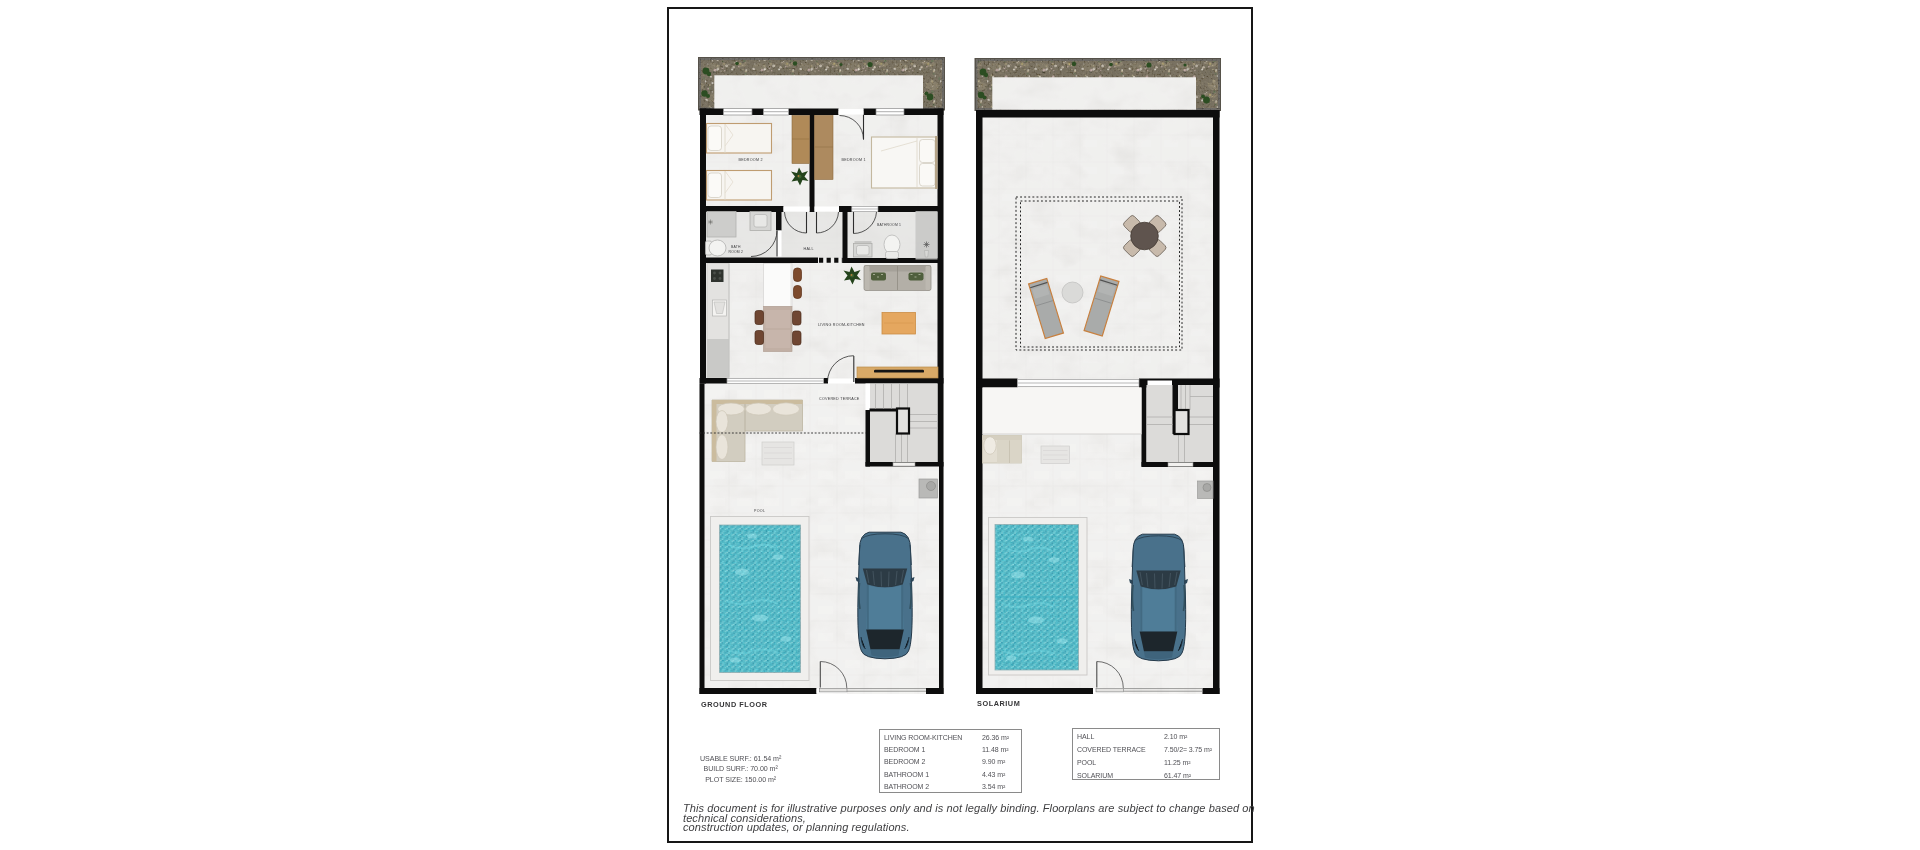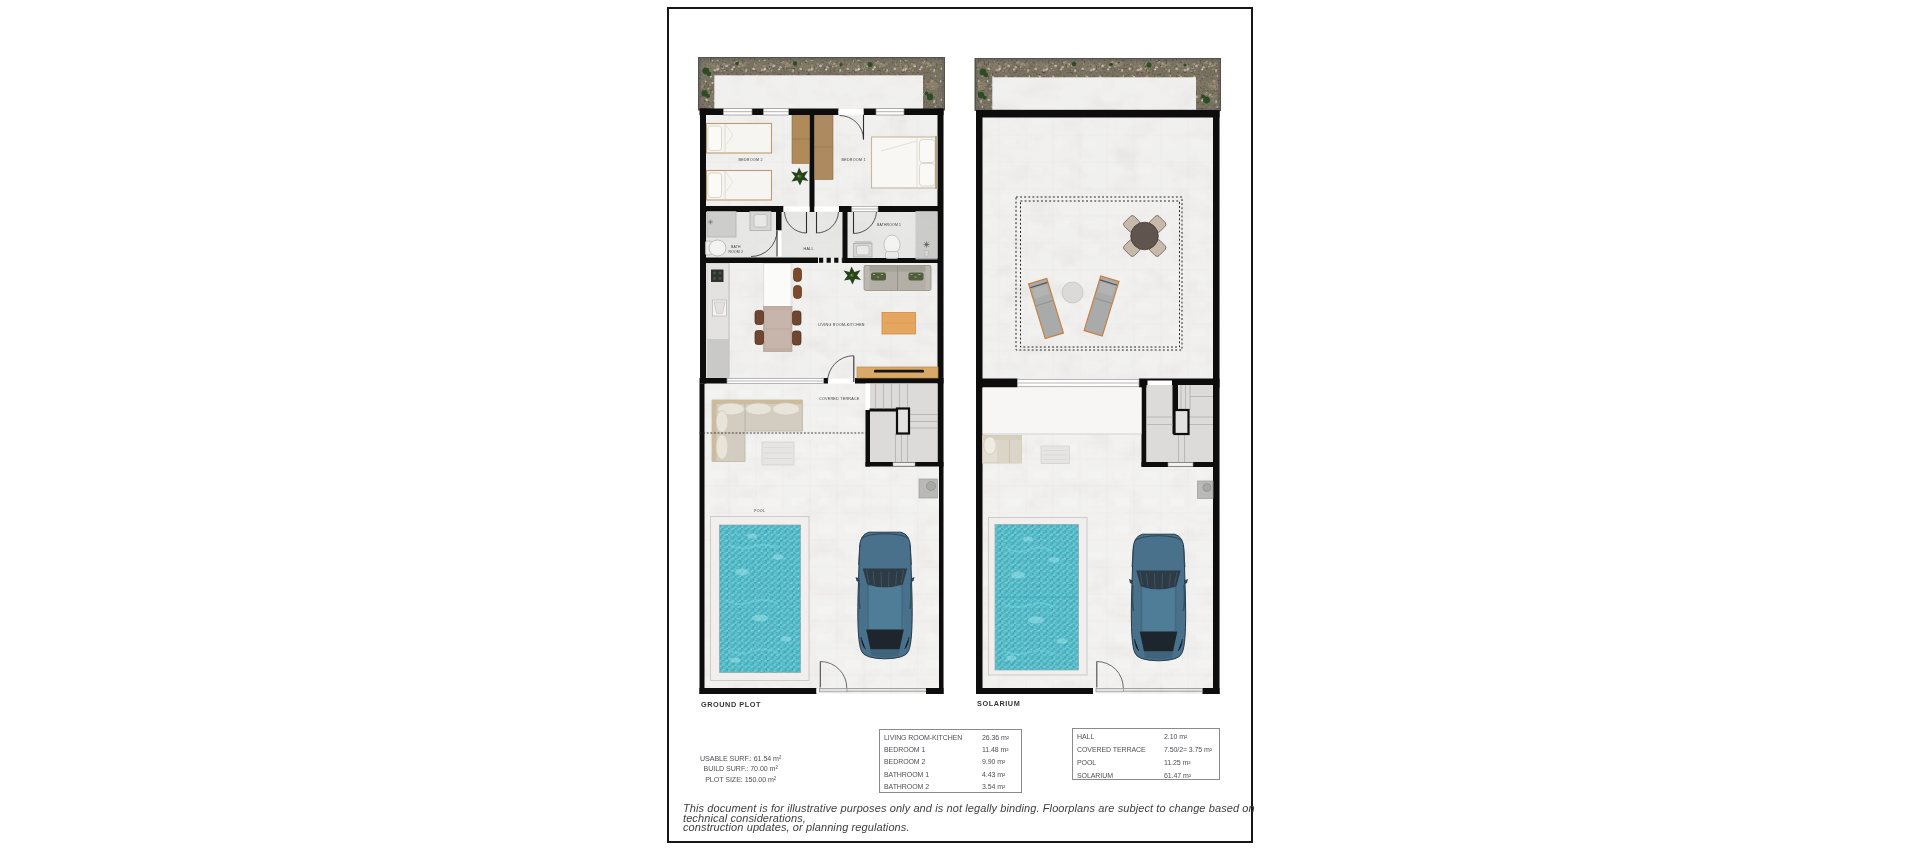--- a/index.html
+++ b/index.html
@@ -640,21 +640,21 @@
       <path d="M 1096.8 661.5 A 26.5 26.5 0 0 1 1123.3 688"></path>
     </g>
 
     <g stroke="#8f8f8d" stroke-width="0.9">
       <line x1="1123.5" y1="688.6" x2="1202.5" y2="688.6"></line>
       <line x1="1123.5" y1="691.2" x2="1202.5" y2="691.2"></line>
     </g>
   </g>
   </svg>
 
-  <div class="plabel" style="left:701px;top:699.5px;">GROUND PLOT</div>
+  <div class="plabel" style="left:701px;top:699.5px;">GROUND FLOOR</div>
 
   <div class="plabel" style="left:977px;top:699px;">SOLARIUM</div>
 
   <div id="leftblock">
     USABLE SURF.: 61.54 m²<br>
     BUILD SURF.: 70.00 m²<br>
     PLOT SIZE: 150.00 m²
   </div>
 
   <div class="tbl" style="left:879px;top:729px;width:141px;height:62px;">

